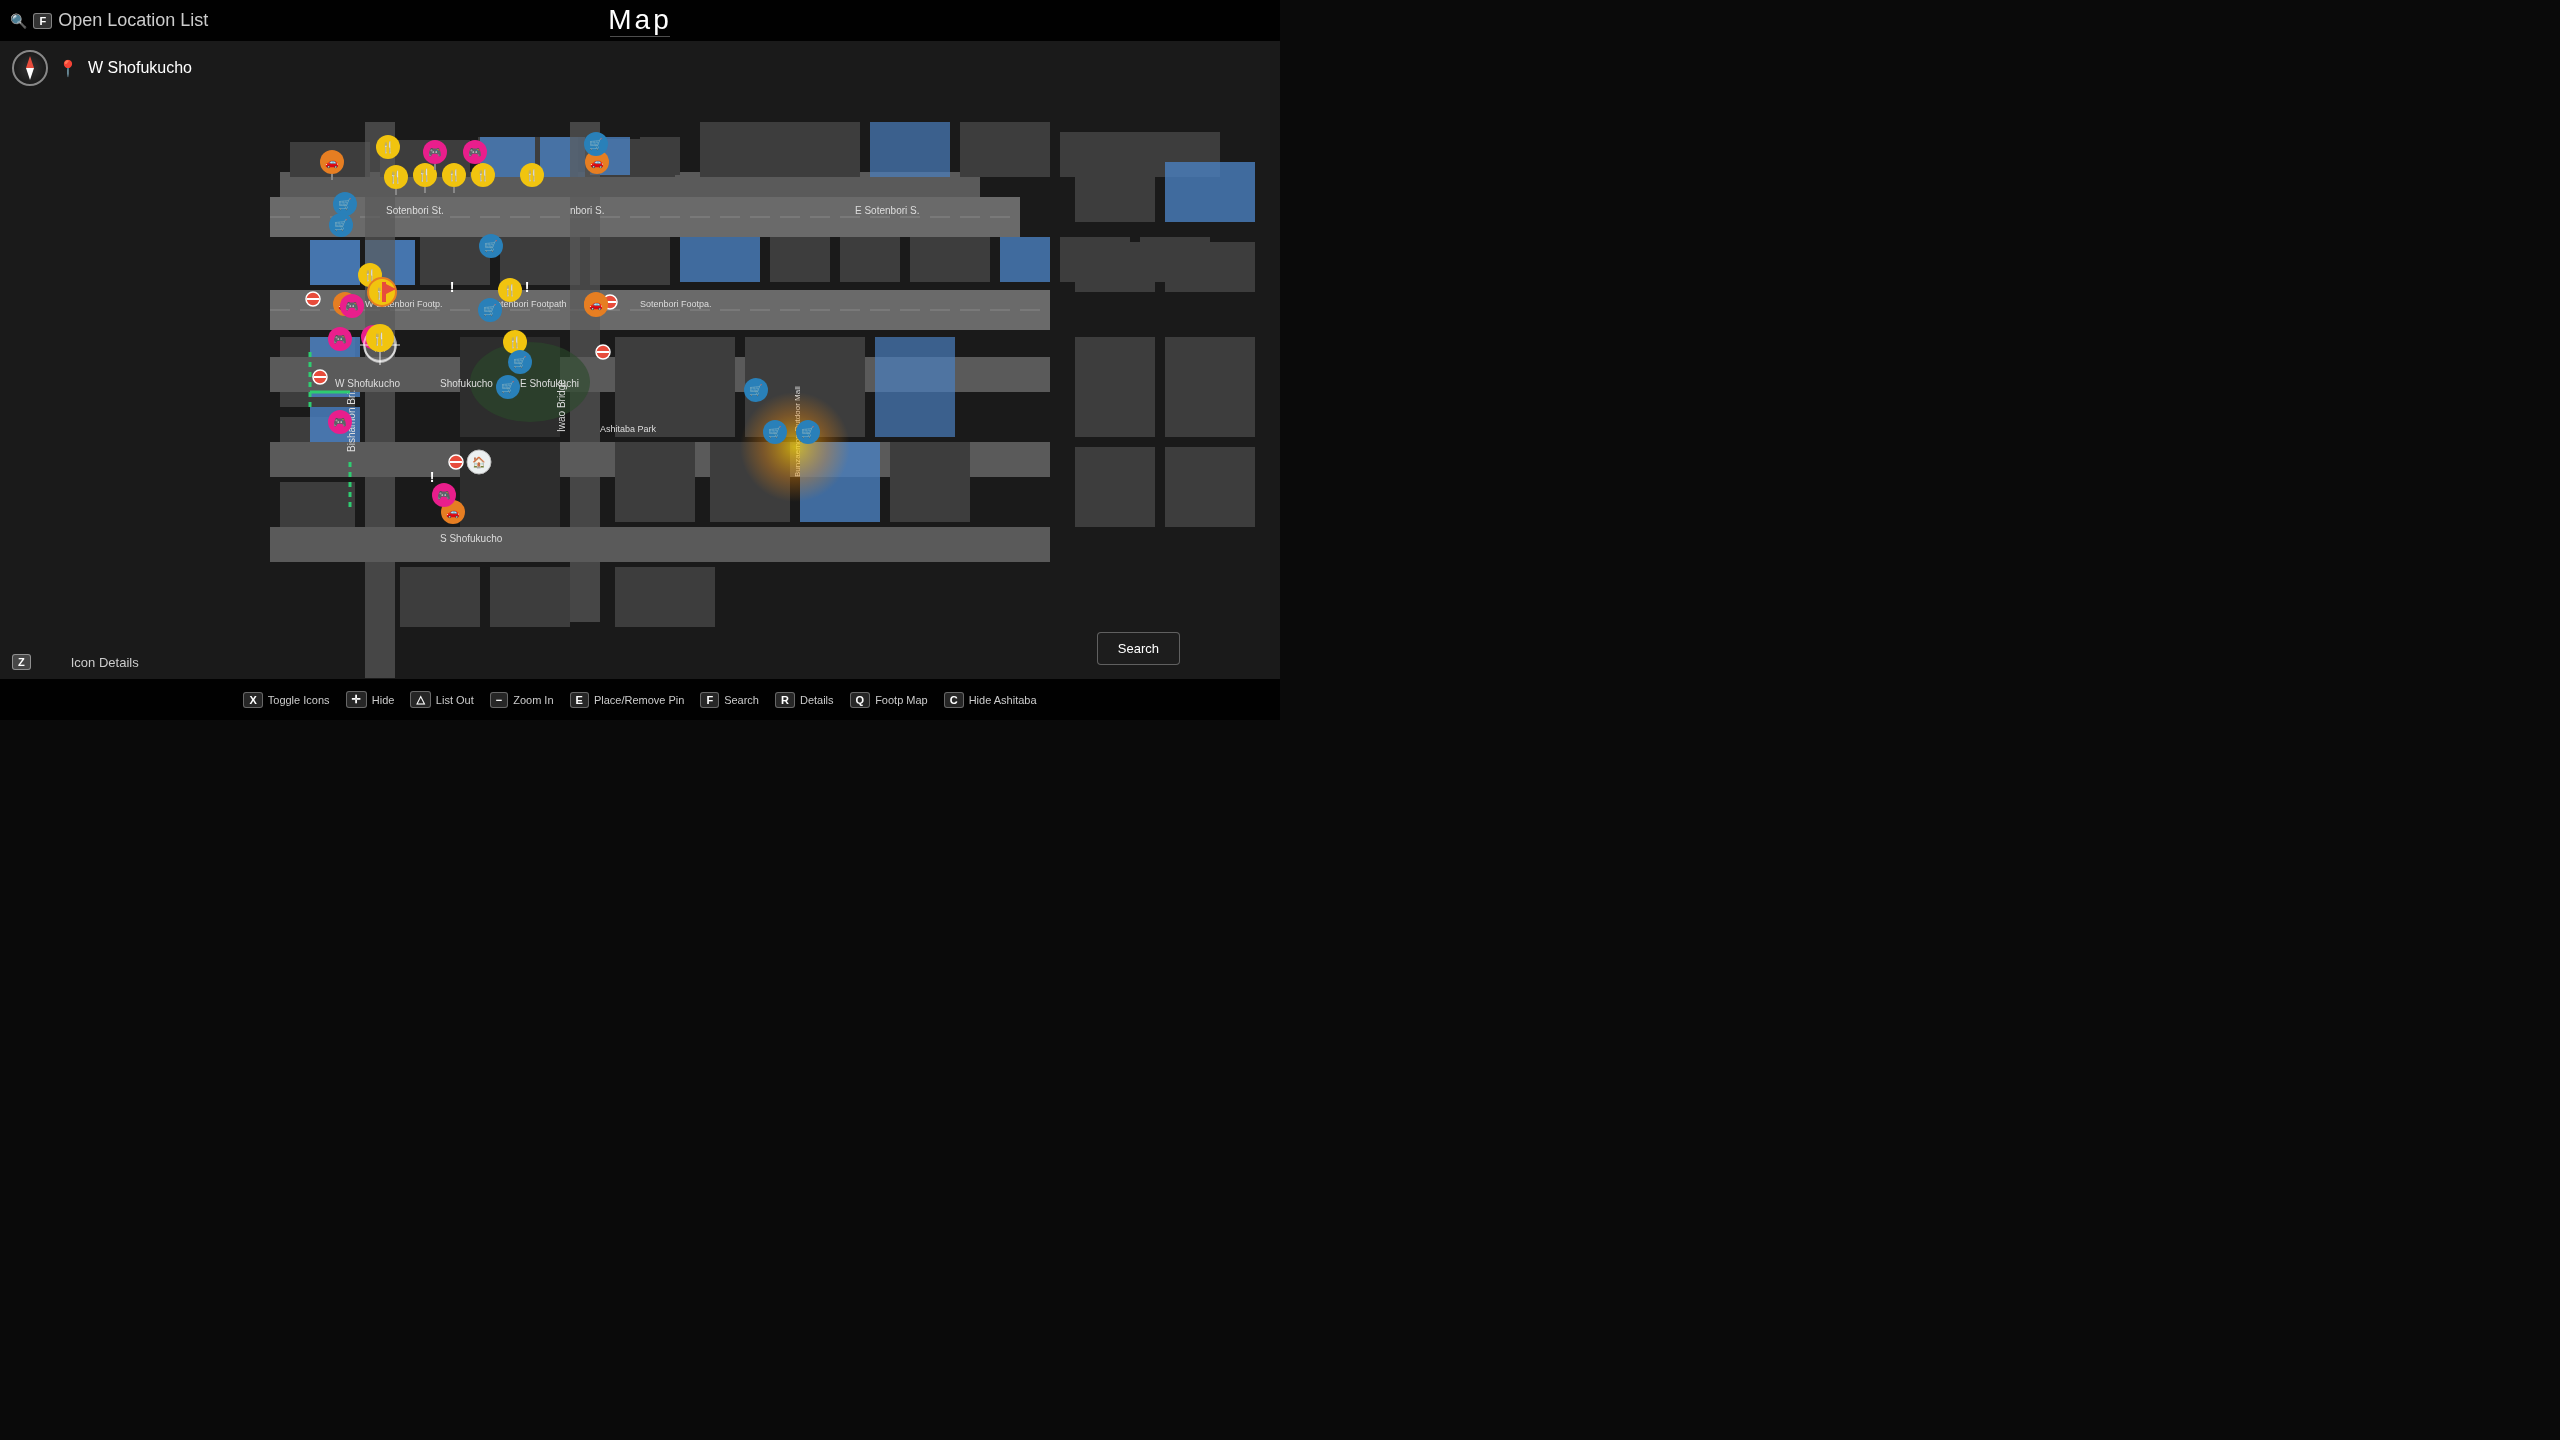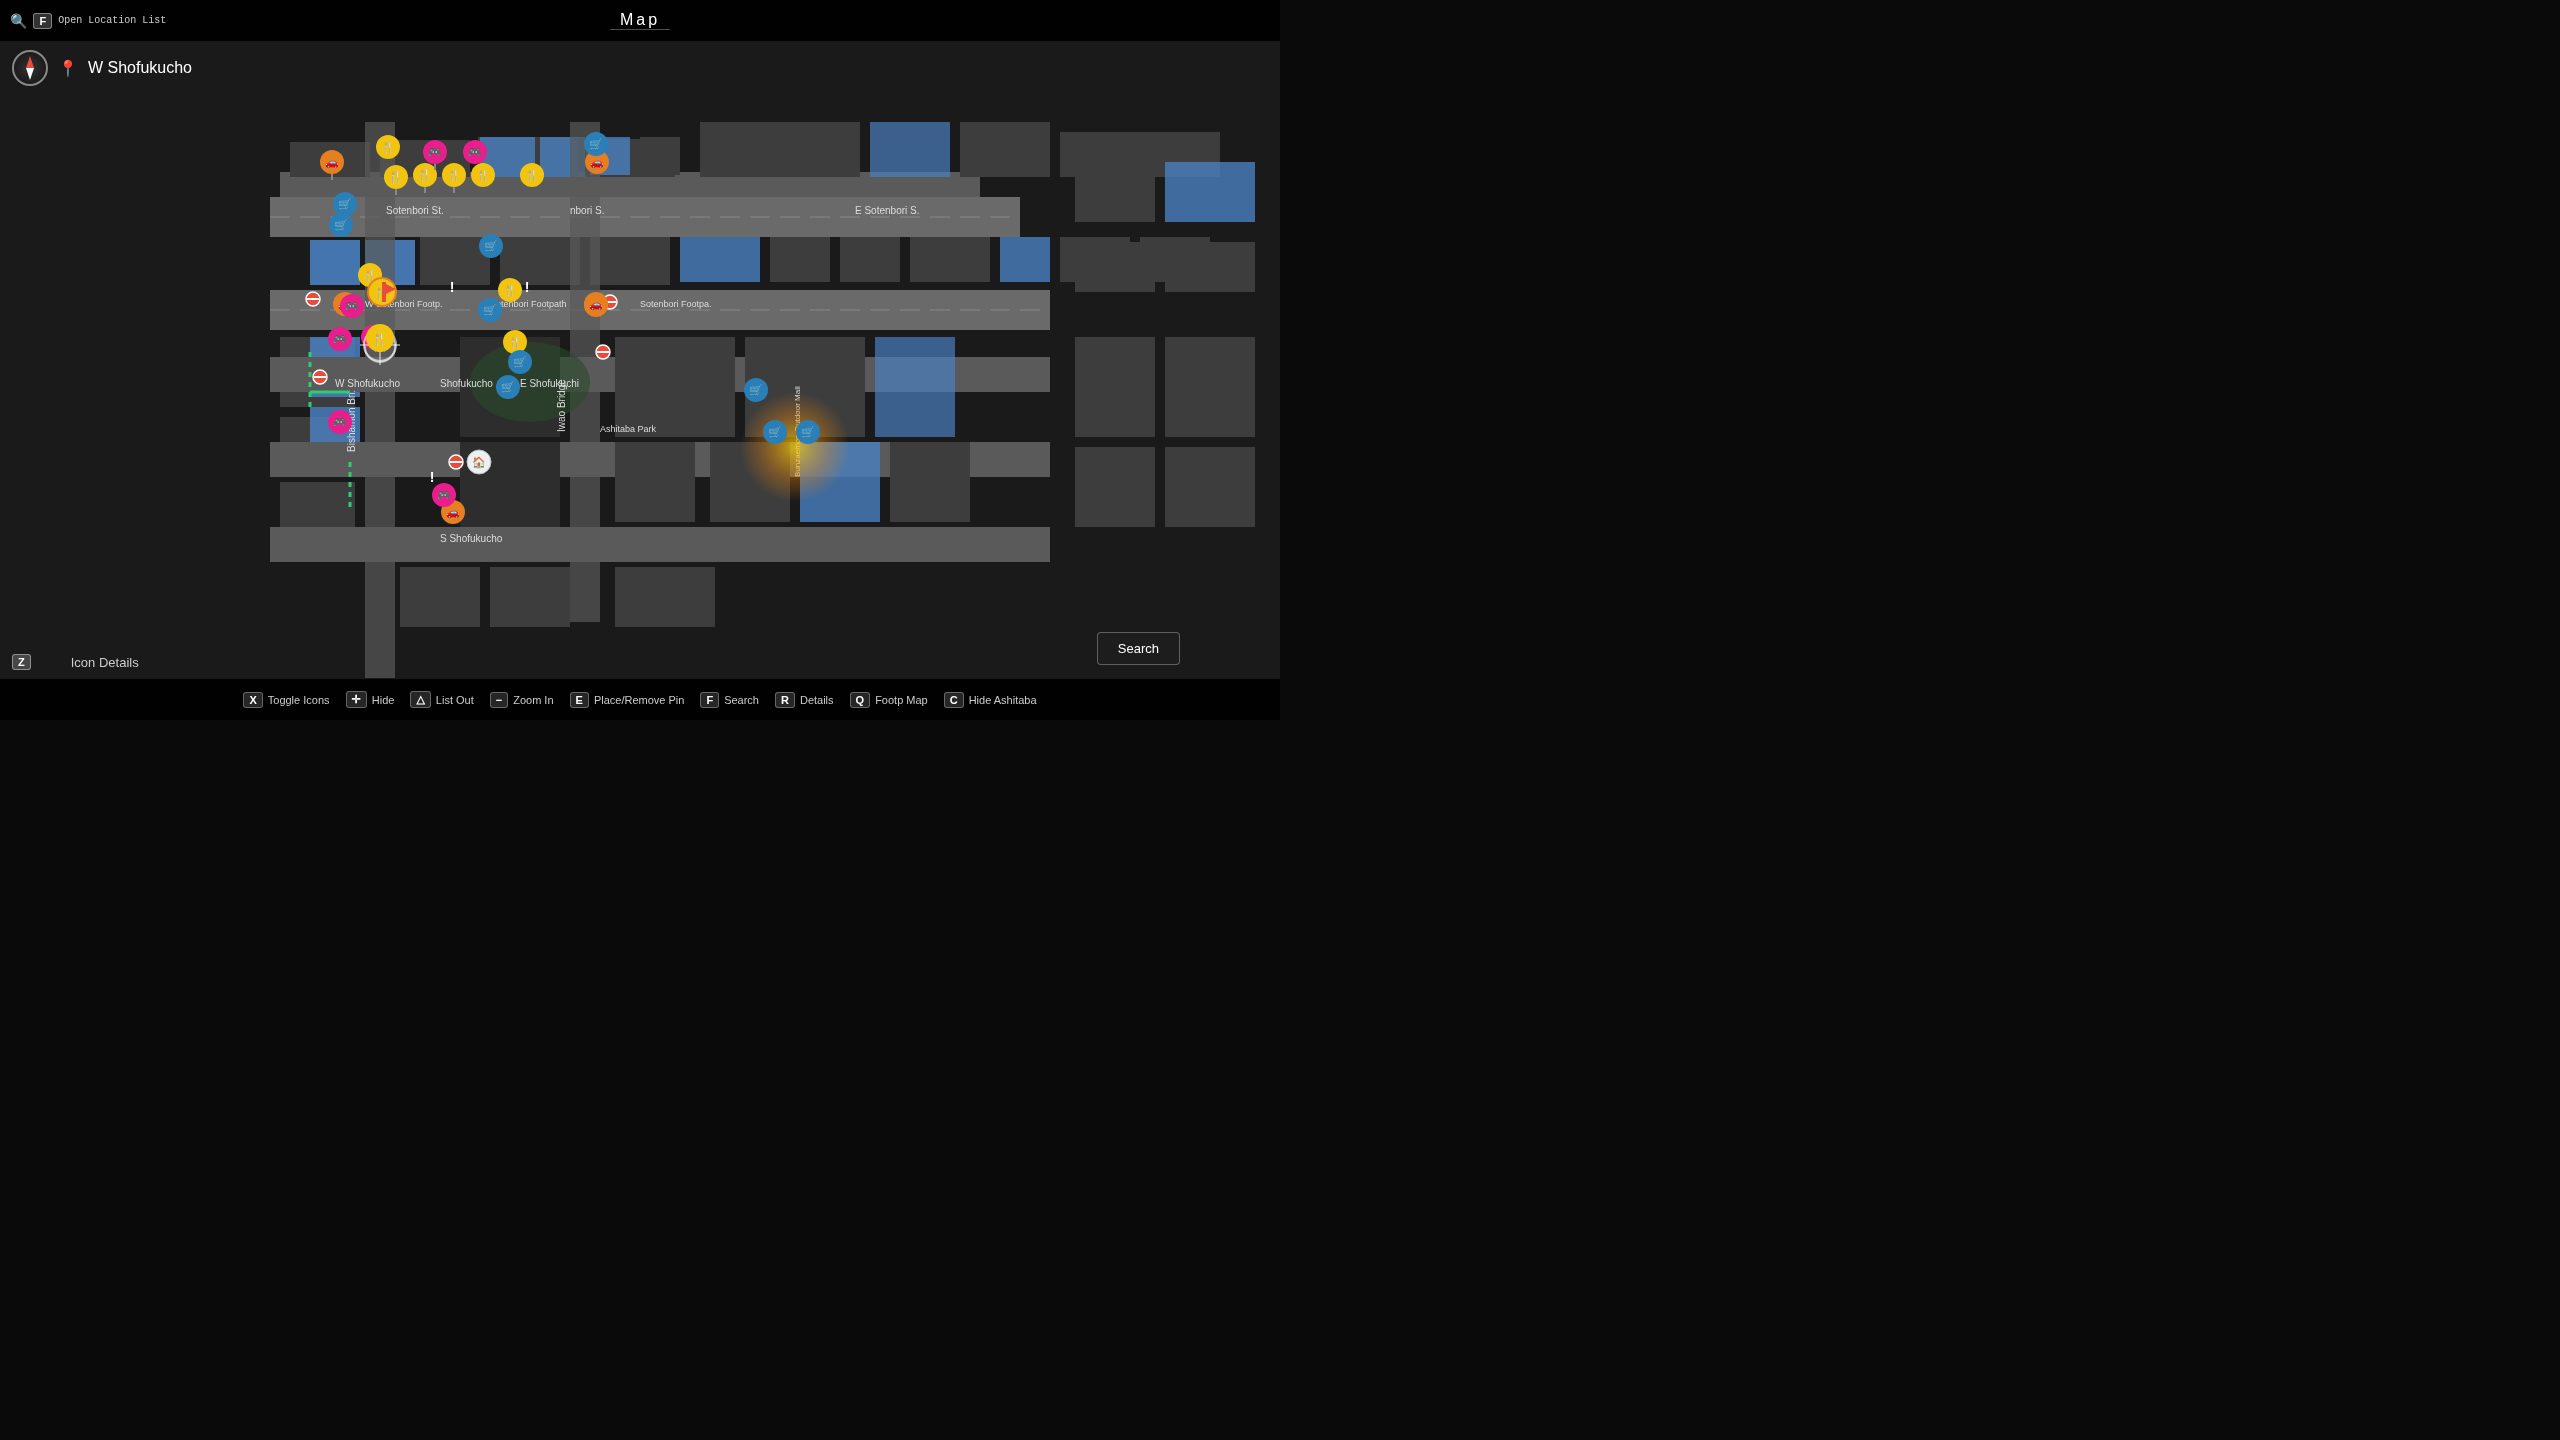--- a/index.html
+++ b/index.html
@@ -43,27 +43,26 @@
       border: 1px solid rgba(255,255,255,0.4);
       border-radius: 3px;
       padding: 1px 5px;
       color: #fff;
       font-size: 11px;
       font-weight: bold;
     }
 
     .open-location-text {
       color: #ccc;
-      font-size: 10px;
-      font-family: Liberation Mono, monospace;
+      font-size: 18px;
     }
 
     .map-title {
       color: #fff;
-      font-size: 16px;
+      font-size: 28px;
       font-weight: 300;
       letter-spacing: 3px;
       display: flex;
       flex-direction: column;
       align-items: center;
     }
 
     
     .location-bar {
       position: absolute;

